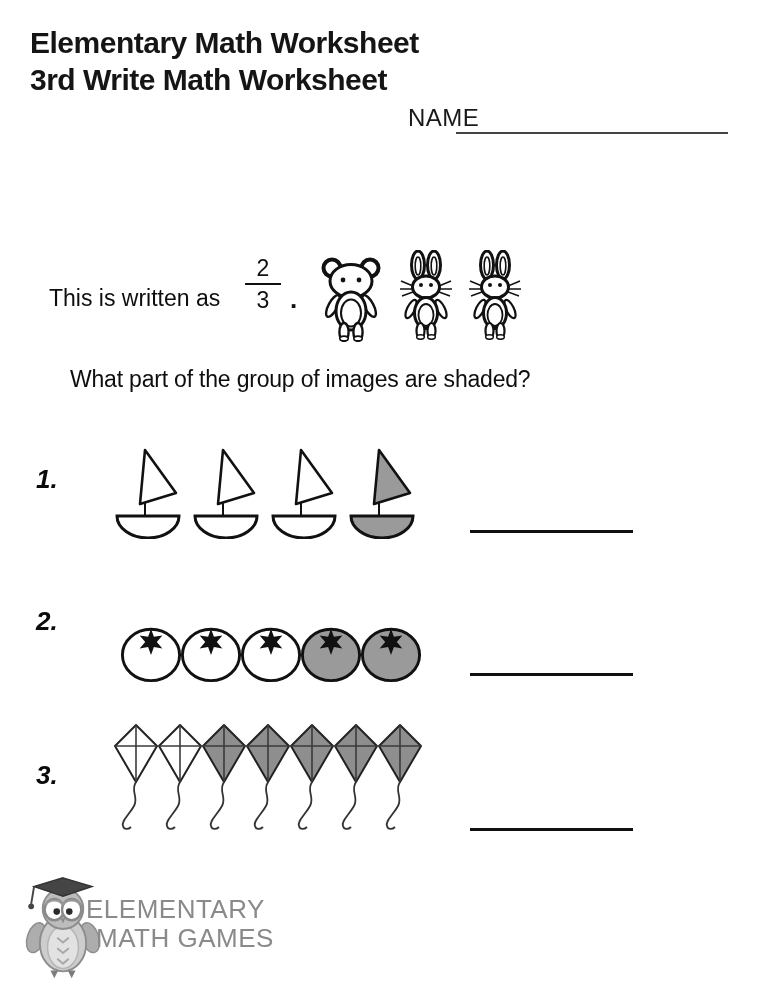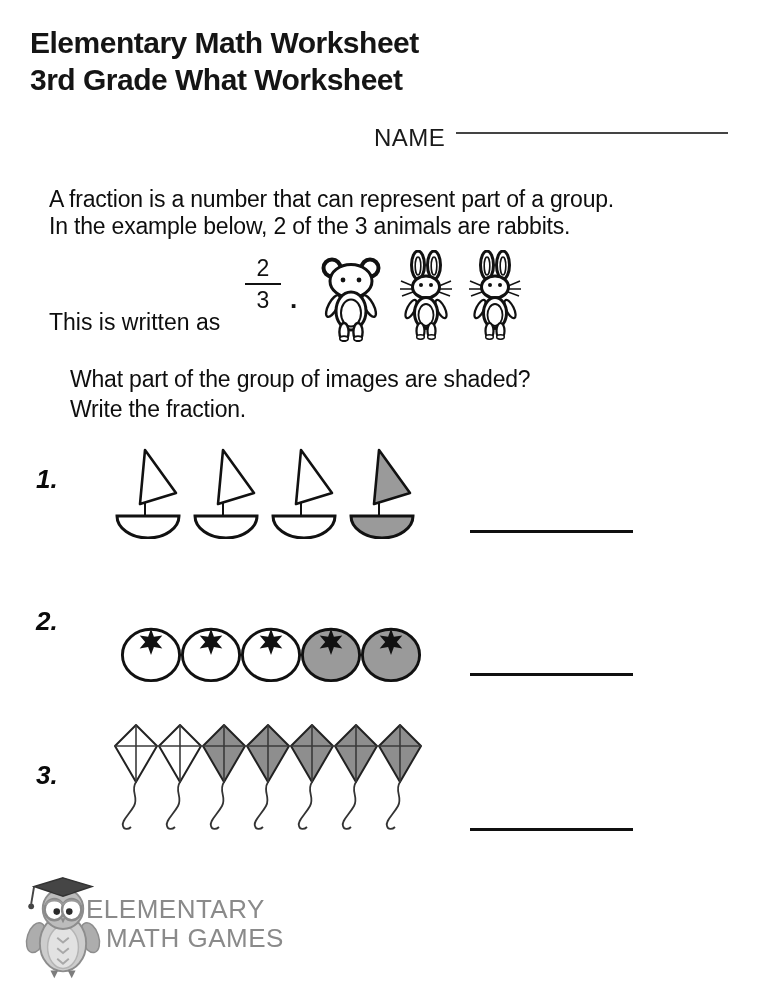--- a/index.html
+++ b/index.html
@@ -1,28 +1,28 @@
 <!DOCTYPE html>
 <html style="--shaded: #9a9a9a; --kite-shaded: #8e8e8e; --logo-gray: #8a8a8a;"><head>
 <meta charset="utf-8">
 <style>
   html,body{margin:0;padding:0;background:#fff;}
   .page{position:relative;width:768px;height:994px;background:#fff;overflow:hidden;
         font-family:"Liberation Sans",sans-serif;color:#111;}
   
   .hdr{position:absolute;left:30px;top:24px;font-size:30px;font-weight:600;
        letter-spacing:-0.5px;line-height:37px;color:#151515;}
-  .name-label{position:absolute;left:374px;top:104px;font-size:24px;font-weight:500;
-       letter-spacing:0.5px;color:#1a1a1a;margin-top:20px;}
+  .name-label{position:absolute;left:408px;top:104px;font-size:24px;font-weight:500;
+       letter-spacing:0.5px;color:#1a1a1a;}
   .name-line{position:absolute;left:456px;top:111px;width:272px;height:21px;
        border-bottom:2px solid #444;}
   
   .intro{position:absolute;left:49px;top:186px;font-size:23px;line-height:27px;
        letter-spacing:-0.2px;color:#0e0e0e;}
-  .written-as{position:absolute;left:49px;top:285px;font-size:23px;color:#0e0e0e;margin-top:24px;}
+  .written-as{position:absolute;left:49px;top:285px;font-size:23px;color:#0e0e0e;}
   .fraction{position:absolute;left:243px;top:254px;width:40px;text-align:center;}
   .fraction .num,.fraction .den{font-size:23px;line-height:28px;}
   .fraction .bar{border-top:2.5px solid #111;margin:1px 2px;}
   .frac-period{position:absolute;left:290px;top:284px;font-size:26px;font-weight:700;}
   .animals{position:absolute;left:318px;top:248px;height:94px;display:flex;
        align-items:flex-end;gap:15px;}
   
   .question{position:absolute;left:70px;top:364px;font-size:23px;line-height:30px;
        letter-spacing:-0.2px;color:#0e0e0e;}
   
@@ -37,40 +37,36 @@
   .ansline{position:absolute;left:470px;width:163px;height:0;border-bottom:3.5px solid #101010;}
   .ans-1{top:530px}.ans-2{top:673px}.ans-3{top:828px}
   
   .shape .fillable{fill:#ffffff;}
   .shape.shaded .fillable{fill:var(--shaded,#9a9a9a);}
   .shape-kite.shaded .fillable{fill:var(--kite-shaded,#8e8e8e);}
   
   .owl{position:absolute;left:22px;top:874px;}
   .logo-text{position:absolute;left:86px;top:895px;color:var(--logo-gray,#8a8a8a);
        font-weight:400;font-size:26px;line-height:29px;letter-spacing:0.5px;}
-  .logo-text .l2{margin-left:20px;}
+  .logo-text .l2{margin-left:10px;}
   .website{position:absolute;left:398px;top:924px;font-size:23.5px;color:#1c1c1c;}
 </style>
 </head>
 <body>
 
 <div class="page">
 
   <div class="hdr">
     <div>Elementary Math Worksheet</div>
-    <div>3rd Grade What Worksheet</div>
+    <div>3rd Write Math Worksheet</div>
   </div>
 
   <div class="name-label">NAME</div>
   <div class="name-line"></div>
 
-  <div class="intro">
-    <div>A fraction is a number that can represent part of a group.</div>
-    <div>In the example below, 2 of the 3 animals are rabbits.</div>
-  </div>
 
   <span class="written-as">This is written as</span>
   <div class="fraction">
     <div class="num">2</div>
     <div class="bar"></div>
     <div class="den">3</div>
   </div>
   <span class="frac-period">.</span>
 
   <div class="animals">
@@ -132,21 +128,20 @@
     <ellipse cx="27" cy="65" rx="7.5" ry="11" fill="#fff" stroke="#111" stroke-width="1.8"></ellipse>
     <ellipse cx="21.5" cy="81" rx="4" ry="8" fill="#fff" stroke="#111" stroke-width="2.2"></ellipse>
     <ellipse cx="32.5" cy="81" rx="4" ry="8" fill="#fff" stroke="#111" stroke-width="2.2"></ellipse>
     <ellipse cx="21.5" cy="87" rx="3.8" ry="2.2" fill="#fff" stroke="#111" stroke-width="1.5"></ellipse>
     <ellipse cx="32.5" cy="87" rx="3.8" ry="2.2" fill="#fff" stroke="#111" stroke-width="1.5"></ellipse>
   </svg>
     </div>
 
   <div class="question">
     <div>What part of the group of images are shaded?</div>
-    <div>Write the fraction.</div>
   </div>
 
   <div>
     <div class="pnum pnum-1">1.</div>
     <div class="shapes boat-row">
         <svg class="shape shape-sailboat" width="66" height="92" viewBox="0 0 66 92" xmlns="http://www.w3.org/2000/svg">
     <line x1="30" y1="3" x2="30" y2="70" stroke="#111" stroke-width="2"></line>
     <polygon class="fillable" points="30,3 61,46 25,57" stroke="#111" stroke-width="2.6" stroke-linejoin="round"></polygon>
     <path class="fillable" d="M2 69 H64 A31 22 0 0 1 2 69 Z" stroke="#111" stroke-width="3"></path>
   </svg>

